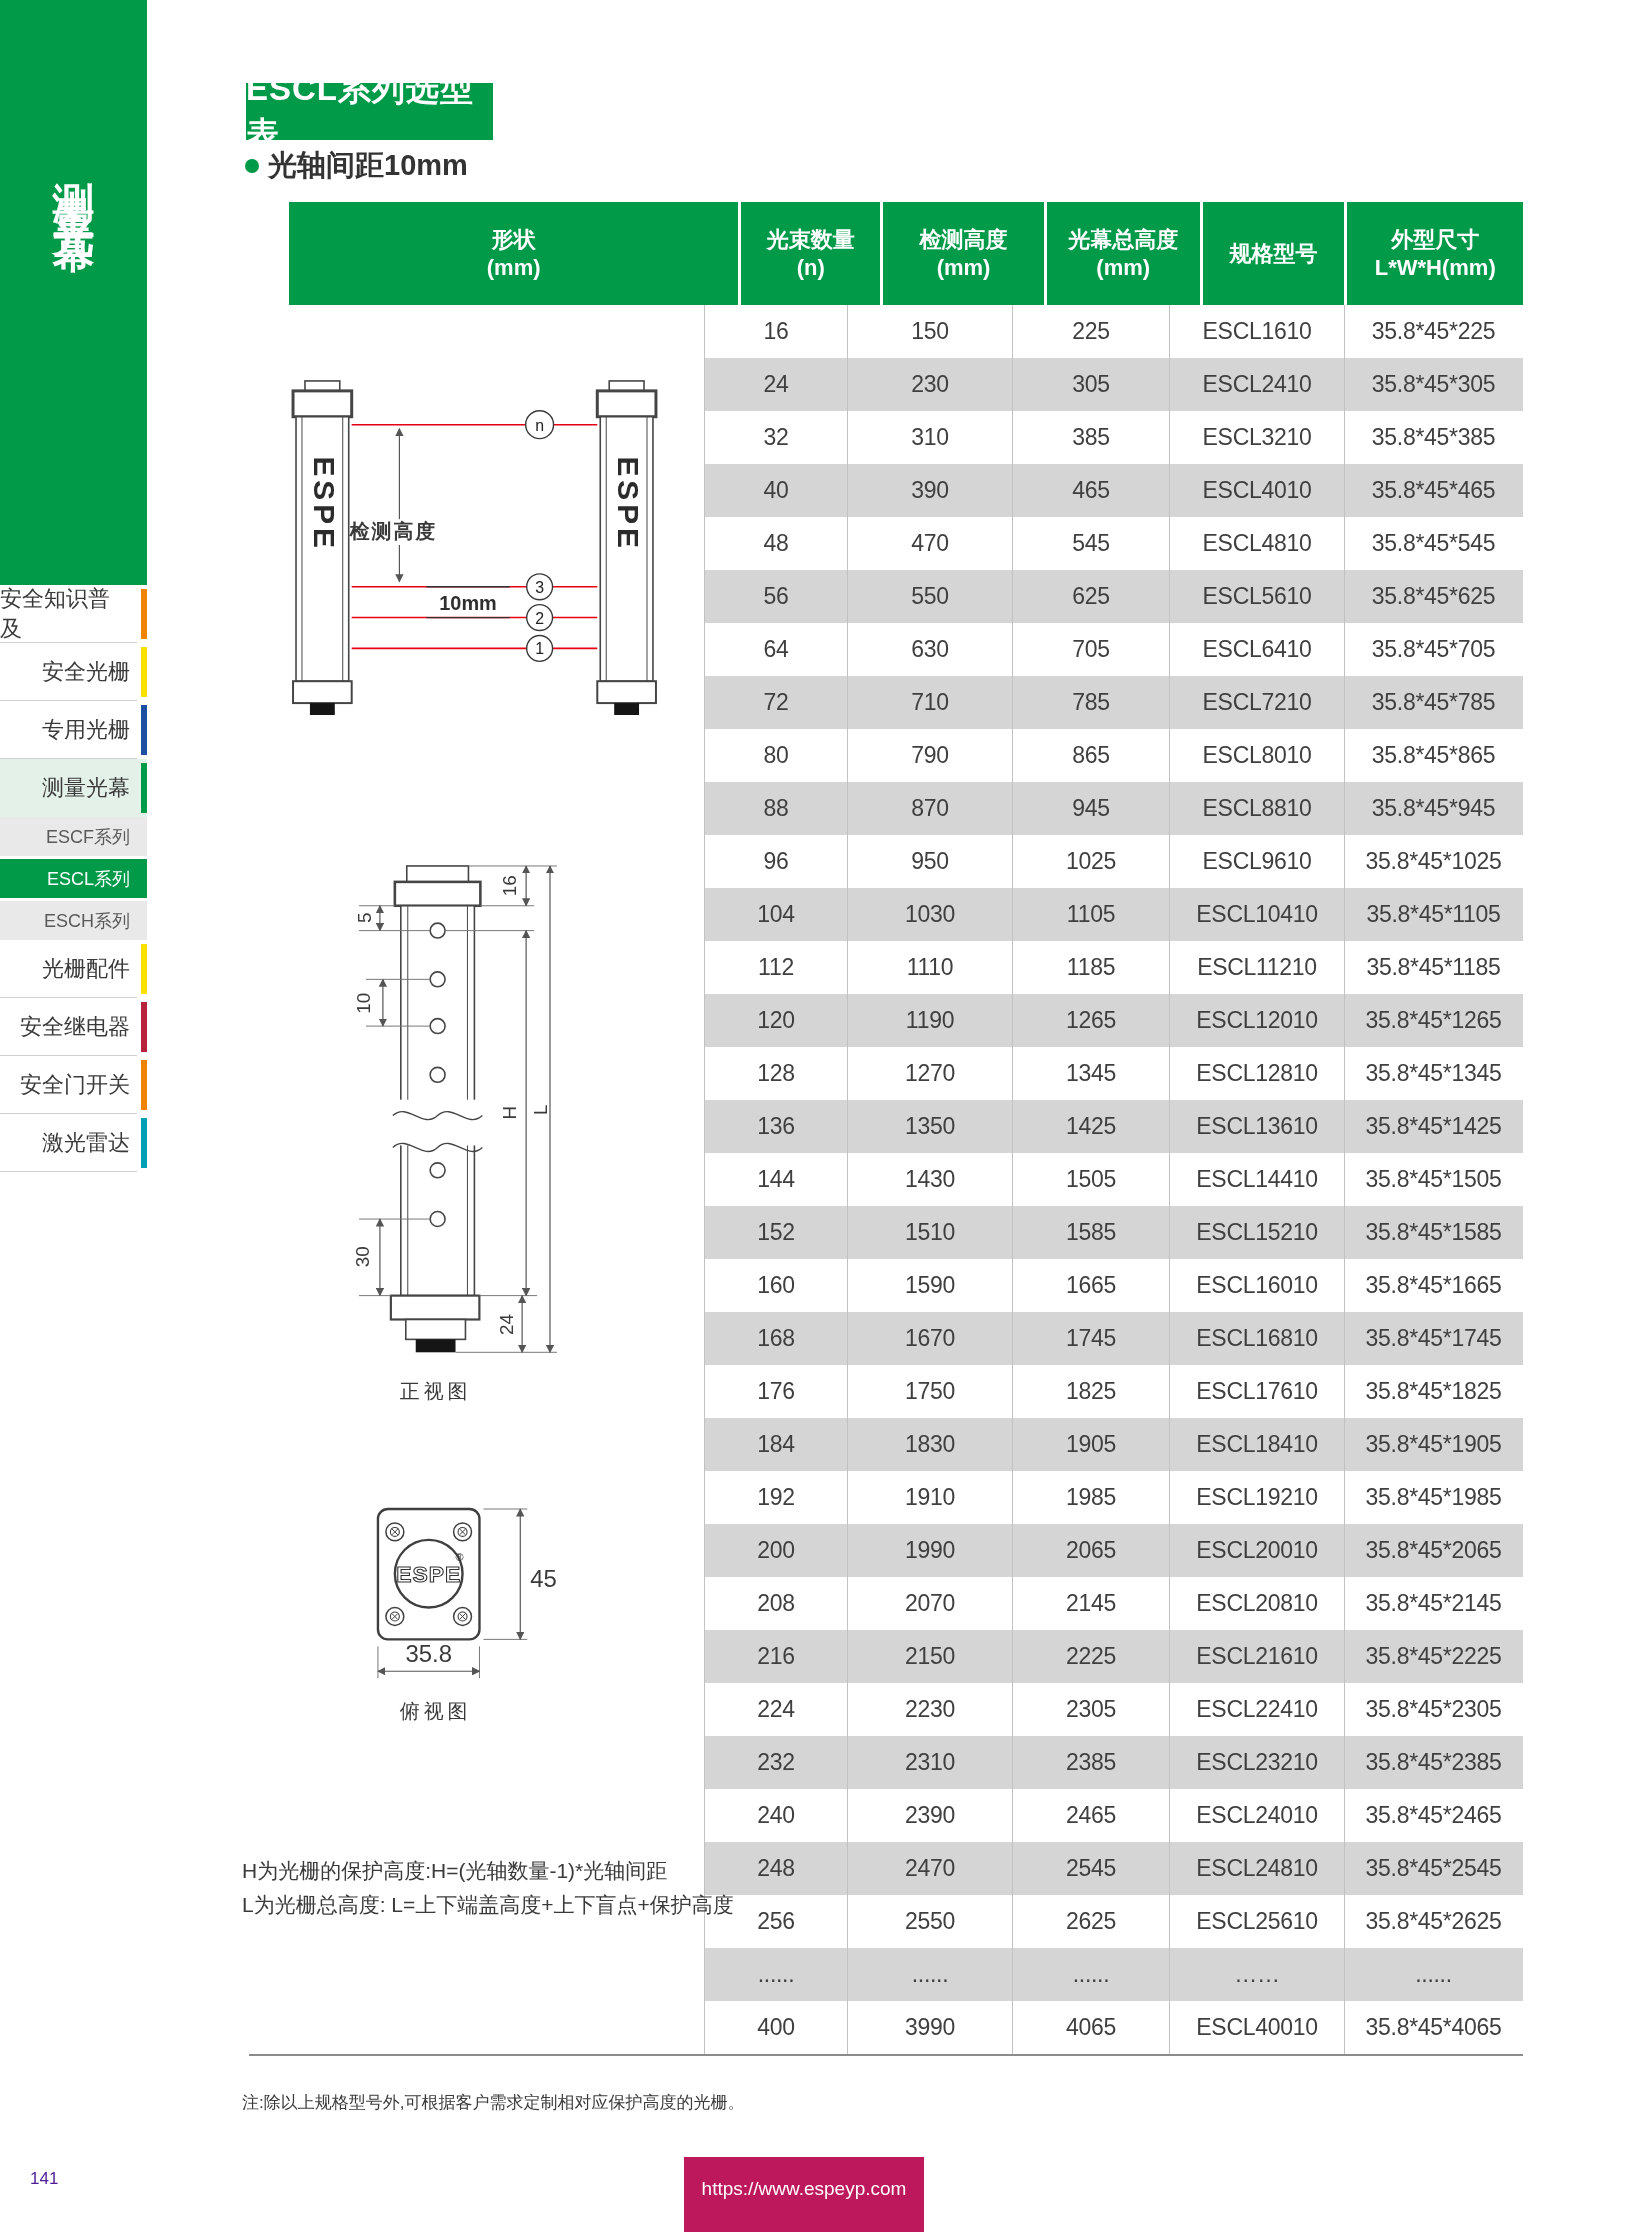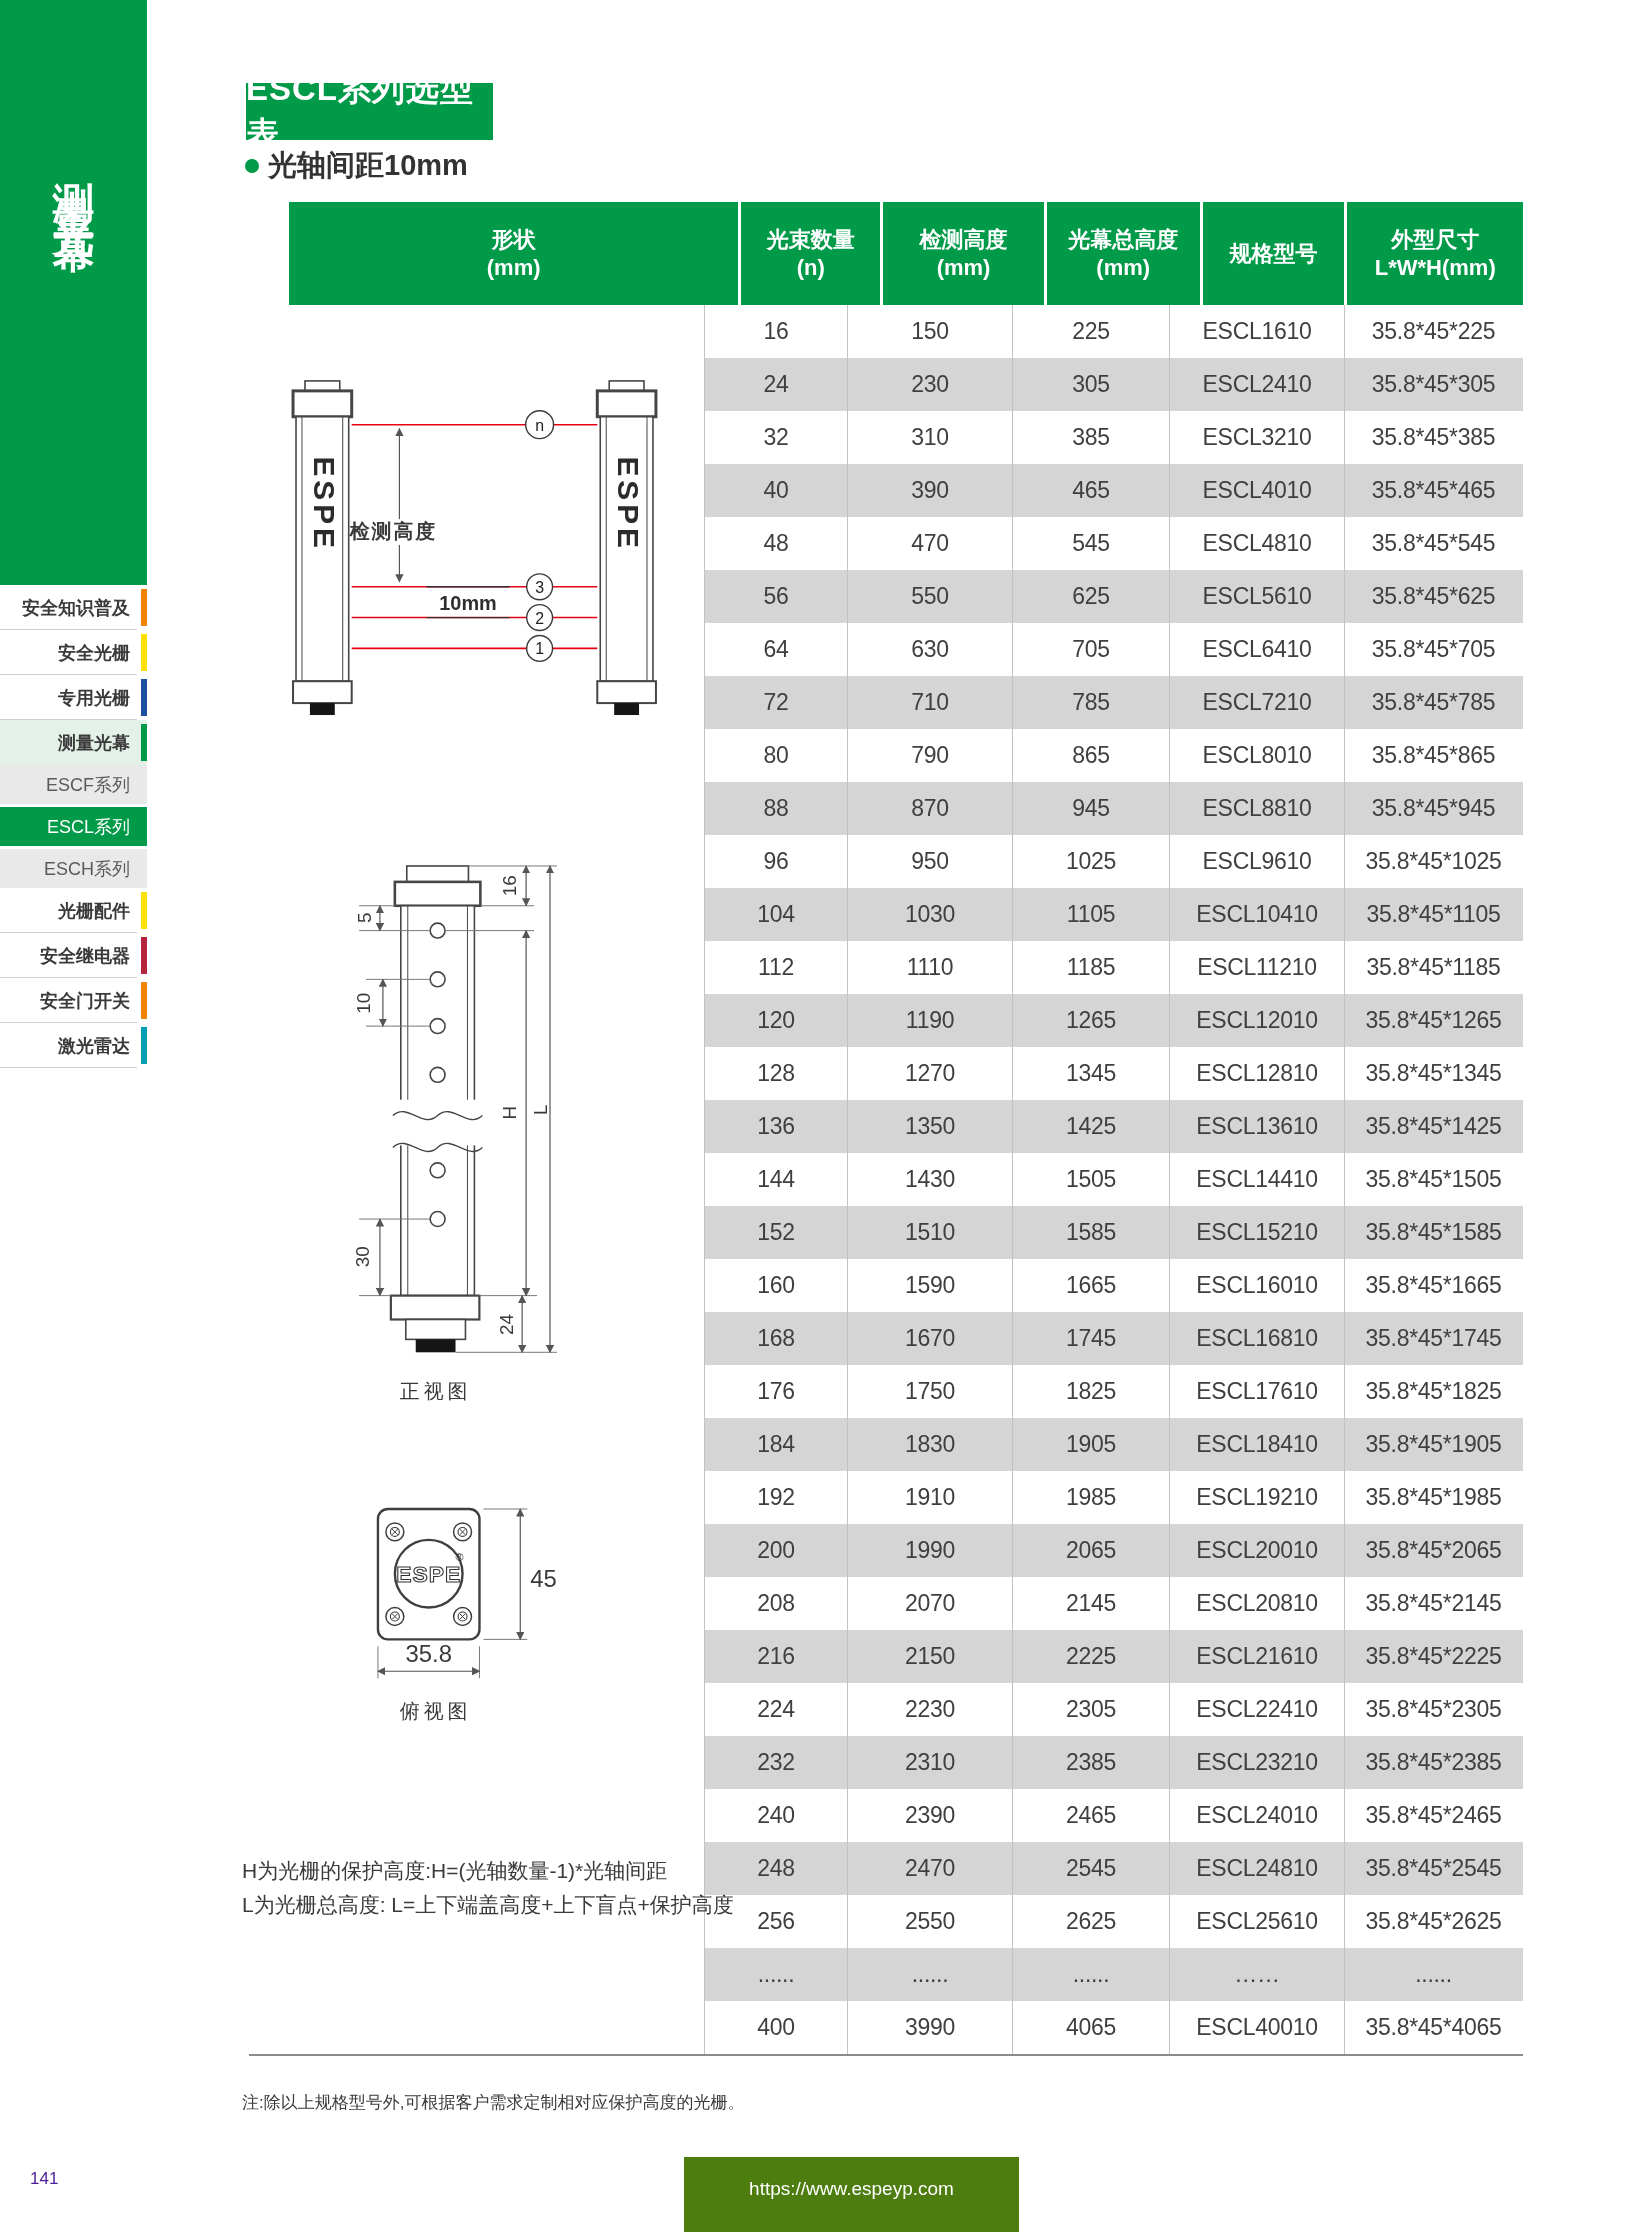--- a/index.html
+++ b/index.html
@@ -7,21 +7,21 @@
         font-family:"Liberation Sans",sans-serif;color:#3a3a3a;}
 
   
   .side-hero{position:absolute;left:0;top:0;width:147px;height:585px;background:#009a49;}
   .v-title{position:absolute;top:149px;left:50%;transform:translateX(-50%);
            writing-mode:vertical-rl;text-orientation:upright;color:#fff;
            font-size:42px;font-weight:bold;letter-spacing:16px;}
   .side-menu{position:absolute;left:0;top:585px;width:147px;}
   .side-item{position:relative;display:flex;align-items:center;justify-content:flex-end;
              padding-right:17px;box-sizing:border-box;}
-  .side-item.main{height:45px;font-size:18px;font-weight:bold;color:#3a3a3a;}
+  .side-item.main{height:58px;font-size:22px;font-weight:normal;color:#3a3a3a;}
   .side-item.main.active{background:#e4f1e9;}
   .side-item .accent{position:absolute;right:0;top:4px;bottom:4px;width:6px;}
   .side-item .divider{position:absolute;left:0;bottom:0;width:137px;height:1px;background:#cfcfcf;}
   .side-item.sub{height:39px;font-size:18px;color:#5a5a5a;background:#e9e9e9;}
   .side-item.sub.active{background:#009a49;color:#fff;margin:3px 0;}
 
   
   .title-box{position:absolute;left:246px;top:83px;width:247px;height:57px;background:#009a49;
              color:#fff;font-size:33px;font-weight:bold;display:flex;align-items:center;
              justify-content:center;letter-spacing:1px;}
@@ -52,21 +52,21 @@
   #svg-towers{left:279px;top:370px;}
   #svg-front{left:353px;top:861px;}
   #svg-top{left:368px;top:1497px;}
 
   
   .note-line{position:absolute;left:242px;font-size:21px;color:#3a3a3a;}
   .note-h{top:1857px;}
   .note-l{top:1891px;}
   .bottom-note{position:absolute;left:242px;top:2091px;font-size:17px;color:#3a3a3a;}
   .page-num{position:absolute;left:30px;top:2169px;font-size:17px;color:#4c1d95;}
-  .footer-box{position:absolute;left:684px;top:2157px;width:335px;height:76px;background:#4d7c0f;
+  .footer-box{position:absolute;left:684px;top:2157px;width:240px;height:76px;background:#be185d;
               color:#fff;font-size:19px;display:flex;justify-content:center;padding-top:21px;
               box-sizing:border-box;}
 </style>
 </head>
 <body>
 
 <div class="page">
 
   <aside>
     <div class="side-hero">

